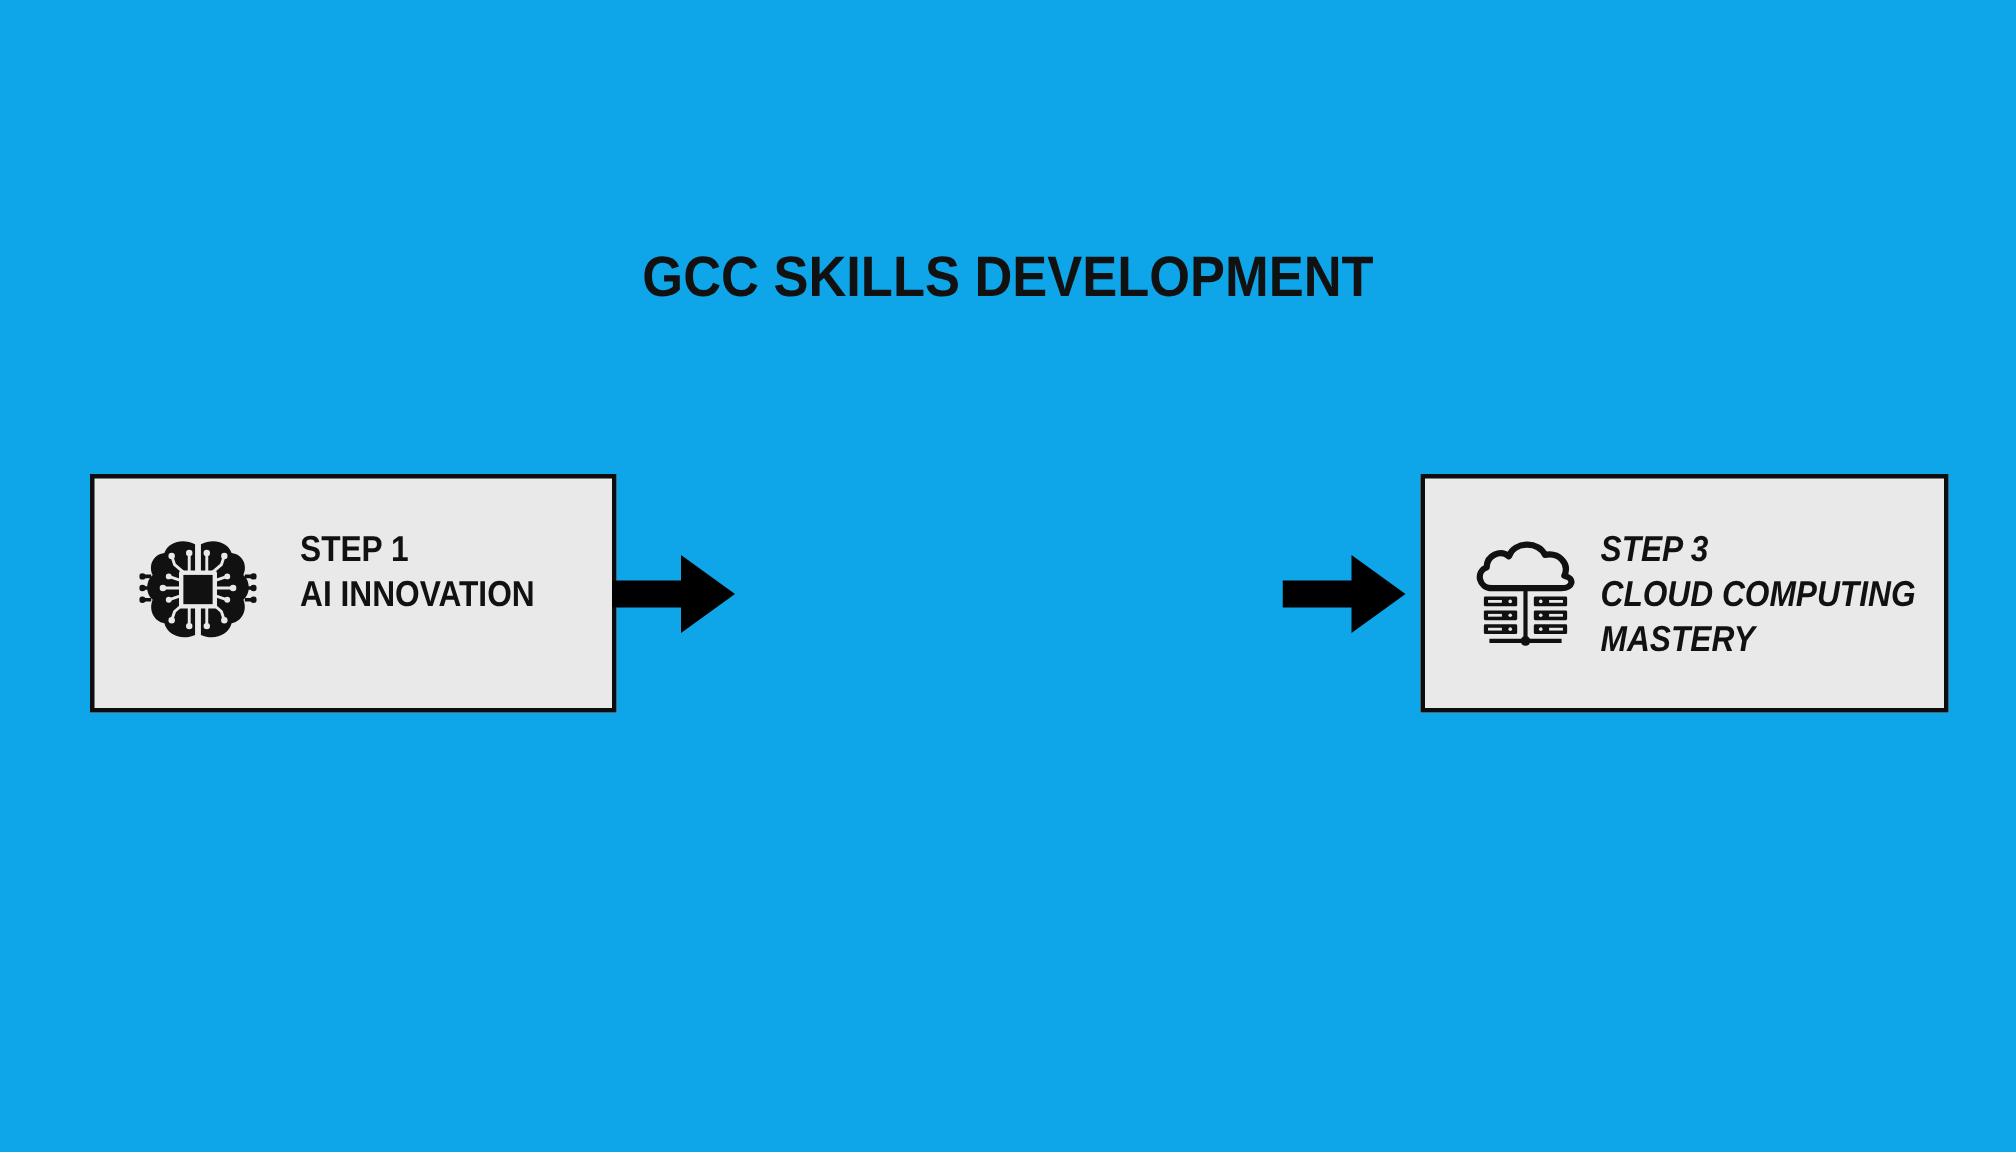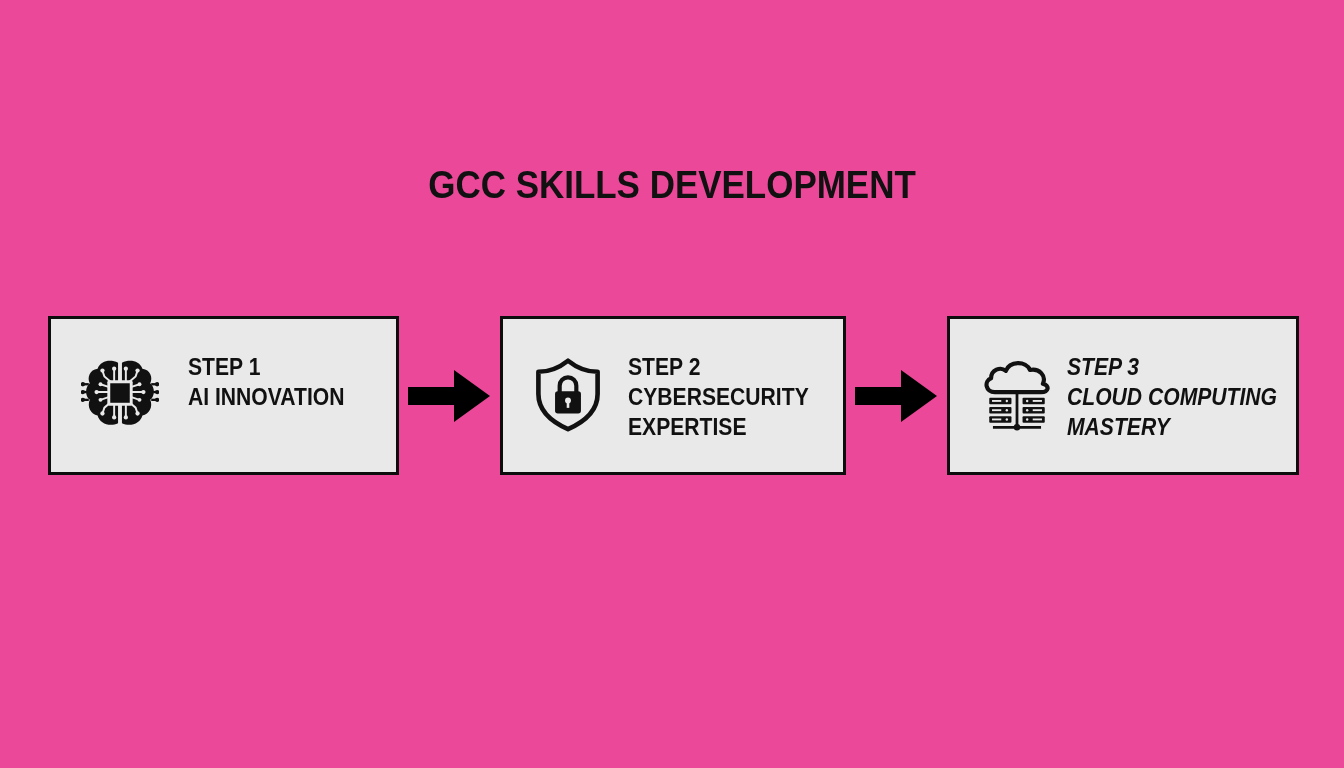--- a/index.html
+++ b/index.html
@@ -8,21 +8,21 @@
       width: 1344px;
       height: 768px;
       background: #f7f7f7;
       overflow: hidden;
       font-family: "Liberation Sans", "DejaVu Sans", sans-serif;
     }
     .canvas {
       position: relative;
       width: 1344px;
       height: 768px;
-      background: #ec4899;
+      background: #0ea5e9;
     }
     .title {
       position: absolute;
       left: 0;
       top: 164px;
       width: 1344px;
       text-align: center;
       font-family: "Liberation Sans", sans-serif;
       font-weight: 700;
       font-size: 38px;
@@ -66,21 +66,21 @@
       height: 52px;
     }
   </style>
 </head>
 <body>
 
 <div class="canvas">
 
   <div class="title">GCC SKILLS DEVELOPMENT</div>
 
-  <div class="step-box" style="left:48px; width:345px;">
+  <div class="step-box" style="left:60px; width:345px;">
     <svg class="icon" viewBox="0 0 80 80">
 
       <path d="M38 8 C30 4 20 6 17 14 C9 15 6 23 9 29 C4 33 4 42 9 46 C6 53 10 61 17 62 C19 70 29 74 38 70 Z" fill="#111"></path>
       <path d="M42 8 C50 4 60 6 63 14 C71 15 74 23 71 29 C76 33 76 42 71 46 C74 53 70 61 63 62 C61 70 51 74 42 70 Z" fill="#111"></path>
 
       <g stroke="#e9e9e9" stroke-width="2" fill="none" stroke-linecap="round">
         <path d="M31 28 L24 22 L22 16"></path>
         <path d="M29 38 L16 38"></path>
         <path d="M31 48 L24 54 L22 60"></path>
         <path d="M34 28 L34 14"></path>
@@ -135,34 +135,20 @@
     <div class="text" style="left:137px;">
       <span>STEP 1</span>
       <span>AI INNOVATION</span>
     </div>
   </div>
 
   <svg class="arrow" style="left:408px;" viewBox="0 0 82 52">
     <polygon points="0,17 46,17 46,0 82,26 46,52 46,35 0,35" fill="#000"></polygon>
   </svg>
 
-  <div class="step-box" style="left:500px; width:340px;">
-    <svg class="icon" viewBox="0 0 80 80" style="left:28px; top:36px; width:74px; height:78px;">
-      <path d="M40 4 C30 12 18 16 8 16 L8 40 C8 58 22 70 40 78 C58 70 72 58 72 40 L72 16 C62 16 50 12 40 4 Z" fill="none" stroke="#111" stroke-width="5" stroke-linejoin="round"></path>
-      <path d="M31 38 L31 31 A9 9 0 0 1 49 31 L49 38" fill="none" stroke="#111" stroke-width="4.5"></path>
-      <rect x="26" y="37" width="28" height="24" rx="3" fill="#111"></rect>
-      <circle cx="40" cy="47" r="3.2" fill="#e9e9e9"></circle>
-      <rect x="38.6" y="48" width="2.8" height="7" fill="#e9e9e9"></rect>
-    </svg>
-    <div class="text" style="left:125px;">
-      <span>STEP 2</span>
-      <span>CYBERSECURITY</span>
-      <span>EXPERTISE</span>
-    </div>
-  </div>
 
   <svg class="arrow" style="left:855px;" viewBox="0 0 82 52">
     <polygon points="0,17 46,17 46,0 82,26 46,52 46,35 0,35" fill="#000"></polygon>
   </svg>
 
   <div class="step-box" style="left:947px; width:346px;font-style:italic;">
     <svg class="icon" viewBox="0 0 80 80" style="left:30px; top:36px; width:74px; height:78px;">
 
       <path d="M16 38 C6 38 4 26 12 23 C12 14 22 10 28 15 C32 4 50 4 54 14 C64 12 72 20 68 29 C76 31 74 38 66 38 Z" fill="none" stroke="#111" stroke-width="4.5" stroke-linejoin="round"></path>
 

